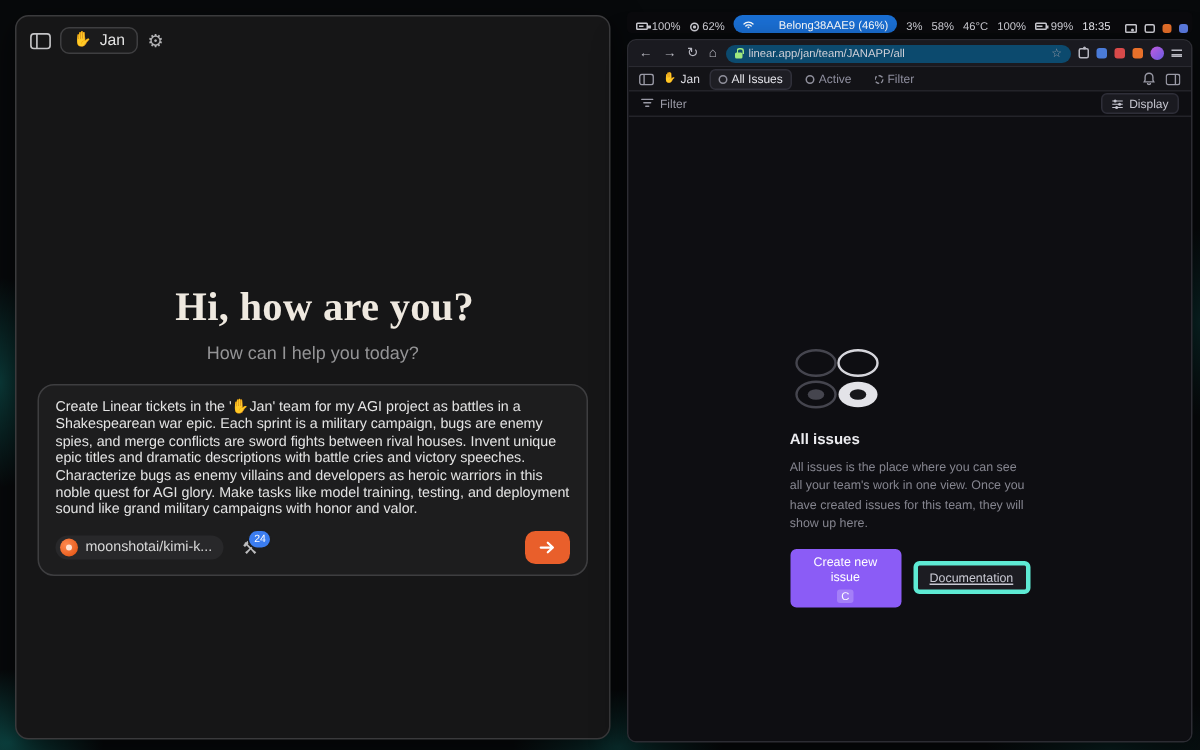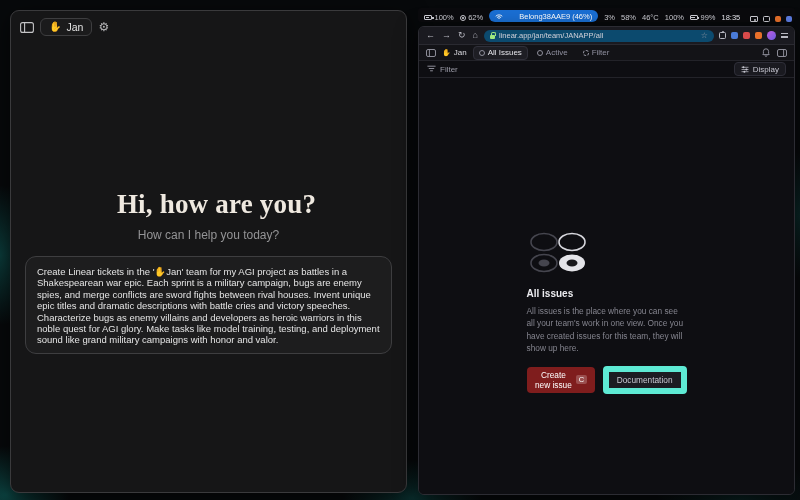--- a/index.html
+++ b/index.html
@@ -103,23 +103,23 @@
 
   .filter-bar{ height:17px; border-bottom:1px solid #232329; display:flex; align-items:center; padding:0 8px; font-size:8px; color:#9a9aa6; flex:0 0 auto; }
   .filter-btn{ display:flex; gap:4px; background:none; border:none; color:#9a9aa6; font-size:8px; cursor:pointer; }
   .display-btn{ margin-left:auto; display:flex; align-items:center; gap:4px; background:#1a1a20; border:1px solid #2e2e38; border-radius:4px; padding:1.5px 6px; color:#c5c5cf; font-size:8px; cursor:pointer; }
 
   .linear-content{ flex:1; position:relative; }
   .empty{ position:absolute; left:50%; top:153px; transform:translateX(-50%); width:160px; }
   .empty h3{ margin-top:13px; font-size:10px; font-weight:700; color:#ececf0; }
   .empty p{ margin-top:6px; font-size:8.3px; line-height:1.5; color:#85858f; }
   .empty-actions{ display:flex; align-items:center; gap:8px; margin-top:11px; }
-  .btn-primary{ display:flex; align-items:center; gap:4px; background:#7f1d1d; border:none; border-radius:4px; padding:3px 8px; color:#fff; font-size:8.3px; cursor:pointer; }
+  .btn-primary{ display:flex; align-items:center; gap:4px; background:#8b5cf6; border:none; border-radius:4px; padding:3px 8px; color:#fff; font-size:8.3px; cursor:pointer;flex-direction:column; }
   .kbd{ background:rgba(255,255,255,.22); border-radius:2px; padding:0 2.5px; font-size:7.5px; }
-  .btn-secondary{ background:#1c1c22; border:6px solid #5eead4; border-radius:4px; padding:3px 8px; color:#c9c9d3; font-size:8.3px; cursor:pointer; }
+  .btn-secondary{ background:#1c1c22; border:3px solid #5eead4; border-radius:4px; padding:3px 8px; color:#c9c9d3; font-size:8.3px; cursor:pointer;text-decoration:underline; }
 
   svg{ display:block; }
 </style>
 </head>
 <body>
 
 <div class="desktop">
 
   <div class="jan-window">
     <div class="jan-header">
@@ -138,20 +138,35 @@
         </button>
     </div>
 
     <div class="jan-center">
       <h1>Hi, how are you?</h1>
       <p>How can I help you today?</p>
     </div>
 
     <div class="prompt-card">
       <div class="prompt-text">Create Linear tickets in the '✋Jan' team for my AGI project as battles in a Shakespearean war epic. Each sprint is a military campaign, bugs are enemy spies, and merge conflicts are sword fights between rival houses. Invent unique epic titles and dramatic descriptions with battle cries and victory speeches. Characterize bugs as enemy villains and developers as heroic warriors in this noble quest for AGI glory. Make tasks like model training, testing, and deployment sound like grand military campaigns with honor and valor.</div>
+      <div class="prompt-toolbar">
+        <div class="model-chip">
+          <span class="model-ico"></span>
+          <span>moonshotai/kimi-k...</span>
+        </div>
+        <div class="tools">
+          <span class="glyph">⚒</span>
+          <span class="tools-badge">24</span>
+        </div>
+        <button class="send-btn">
+          <svg width="12" height="10" viewBox="0 0 12 10">
+              <path d="M1.5 5h8M6.2 1.8L9.6 5 6.2 8.2" stroke="#fff" stroke-width="1.5" fill="none" stroke-linecap="round" stroke-linejoin="round"></path>
+            </svg>
+        </button>
+      </div>
     </div>
   </div>
 
   <div class="right-screen">
 
     <div class="statusbar">
       <span class="sb-item">
         <span class="batt"></span>
         <span>100%</span>
       </span>

